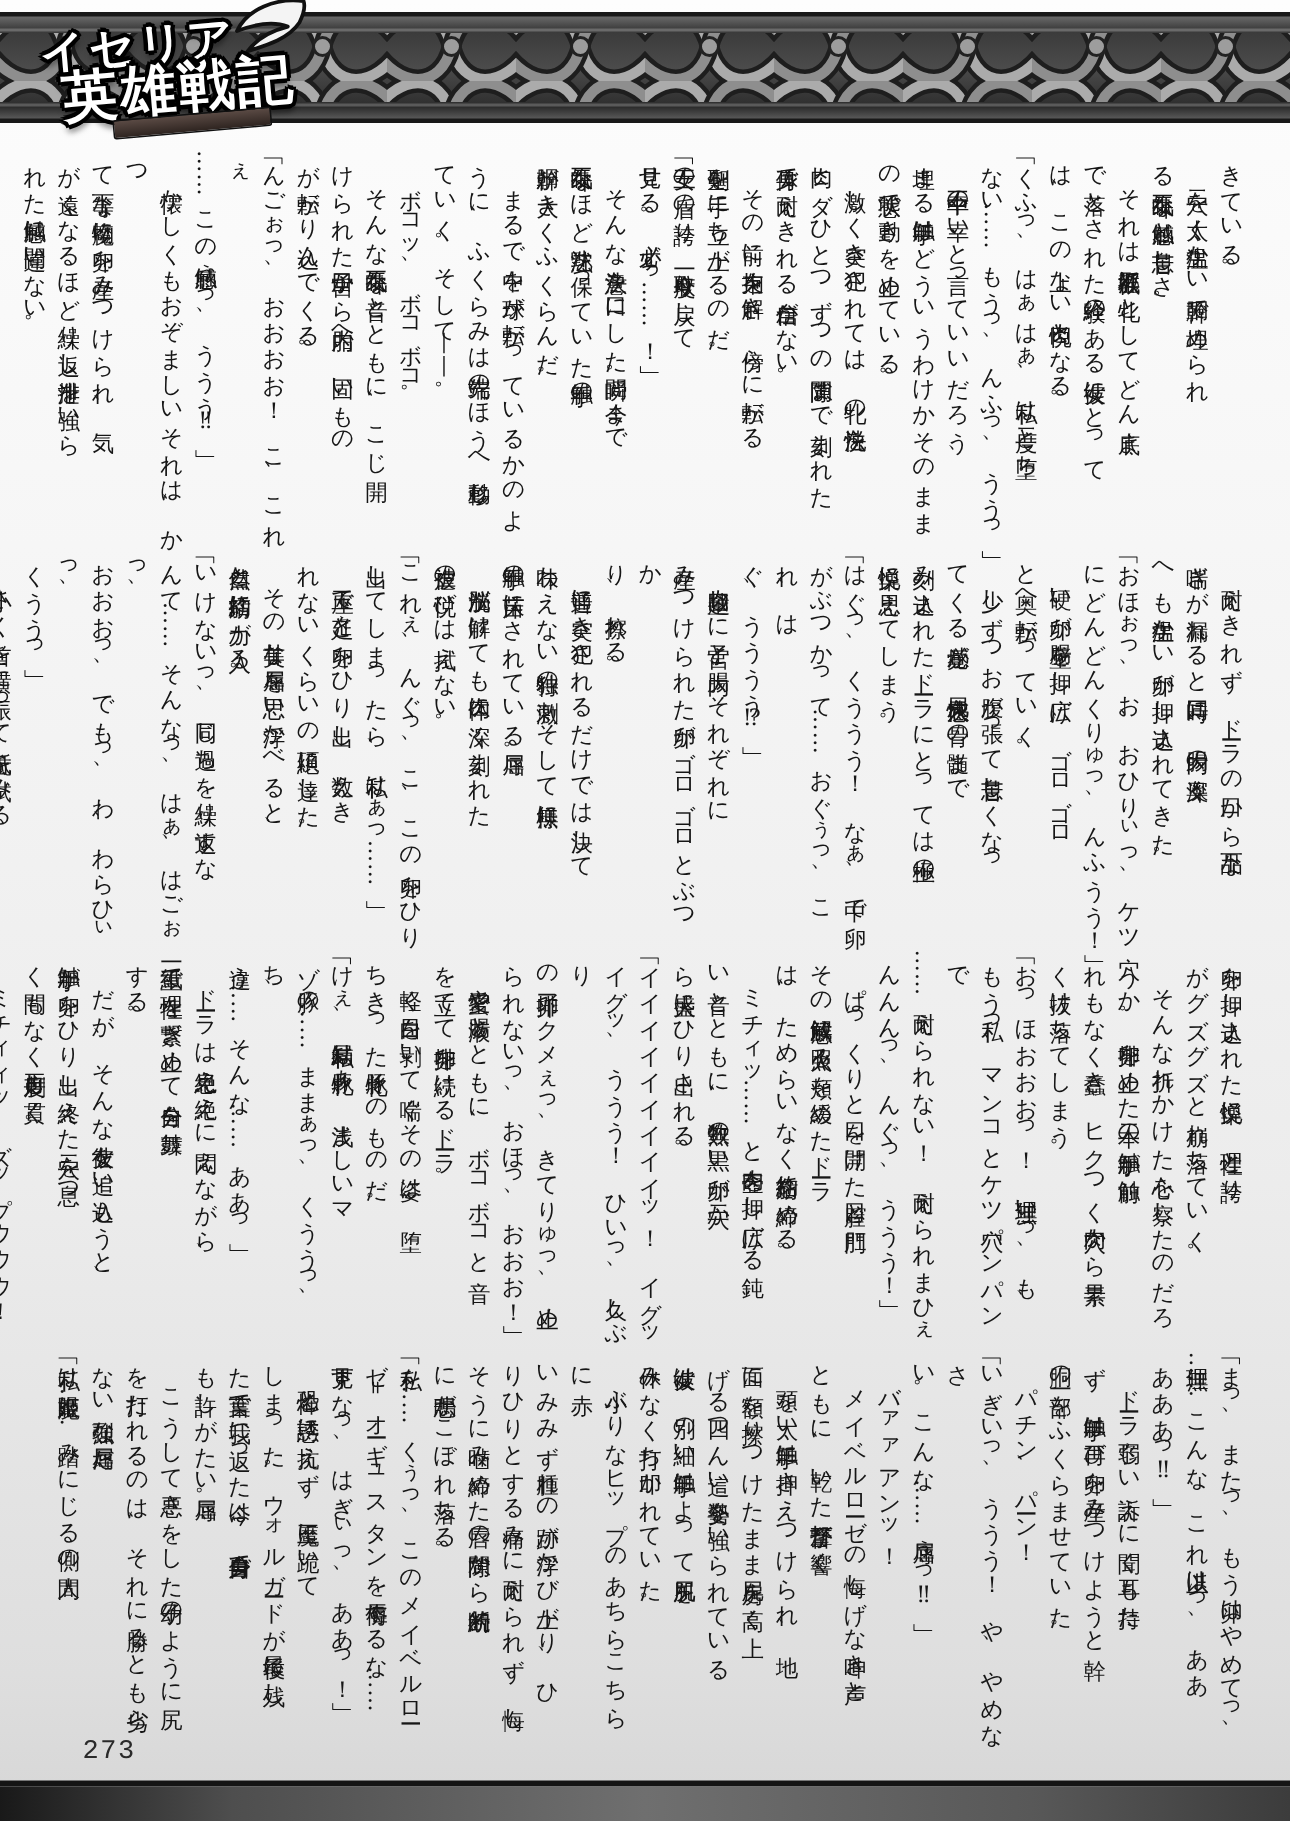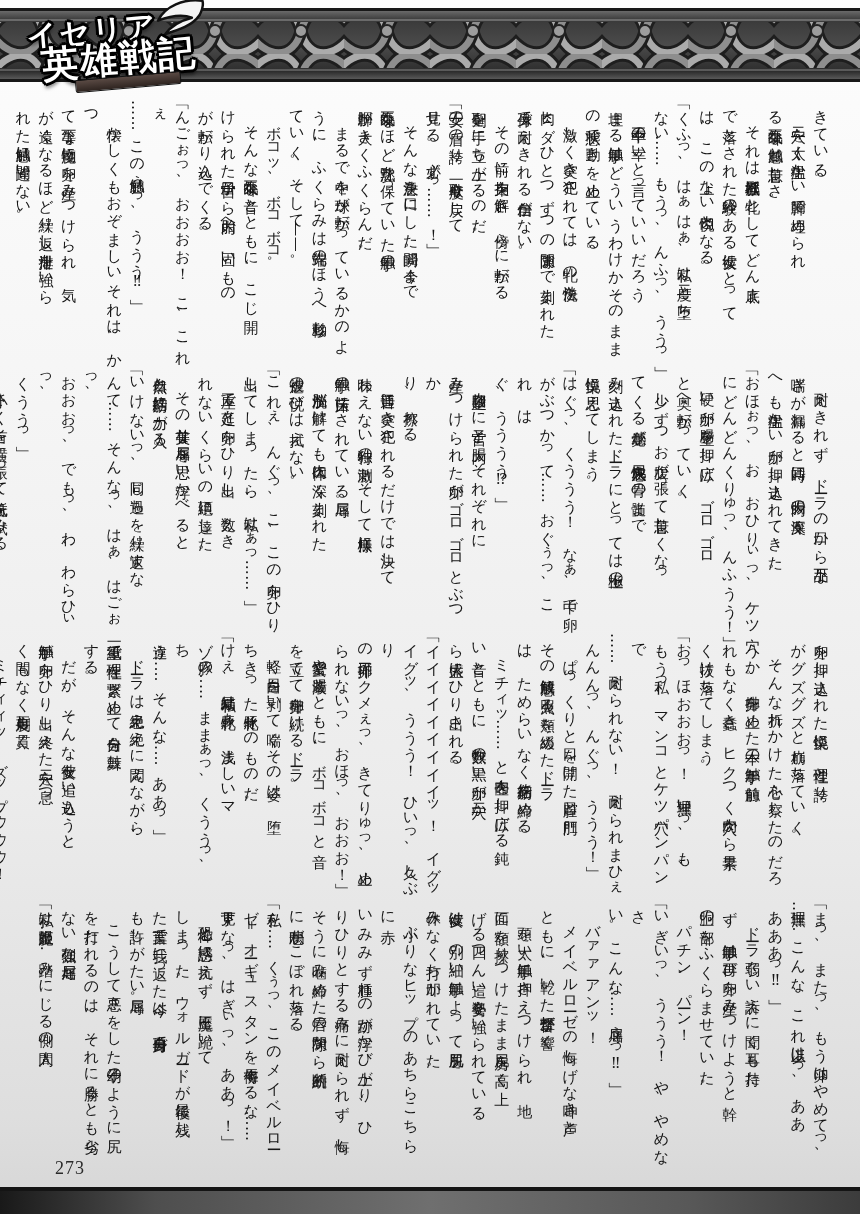--- a/index.html
+++ b/index.html
@@ -45,21 +45,21 @@
   }
   .tblock p{margin:0;padding:0;line-height:22.8px;height:100%;}
   #block0{top:100px;}
   #block1{top:366px;}
   #block2{top:633px;}
   #block3{top:900px;}
   
   .page-number{
     position:absolute;left:55px;top:1158px;
     font-size:18px;color:#2a2a2a;letter-spacing:1px;
-    font-family:Liberation Serif, serif;
+    font-family:Liberation Mono, monospace;
   }
   .footer-rule{position:absolute;left:0;top:1187px;width:860px;height:4px;background:#141414;}
   .bottom-band{
     position:absolute;left:0;top:1191px;width:860px;height:23px;
     background:linear-gradient(90deg,#191919 0%,#4e4e4e 18%,#6f6f6f 50%,#585858 80%,#3c3c3c 100%);
   }
 </style>
 </head>
 <body>
 

